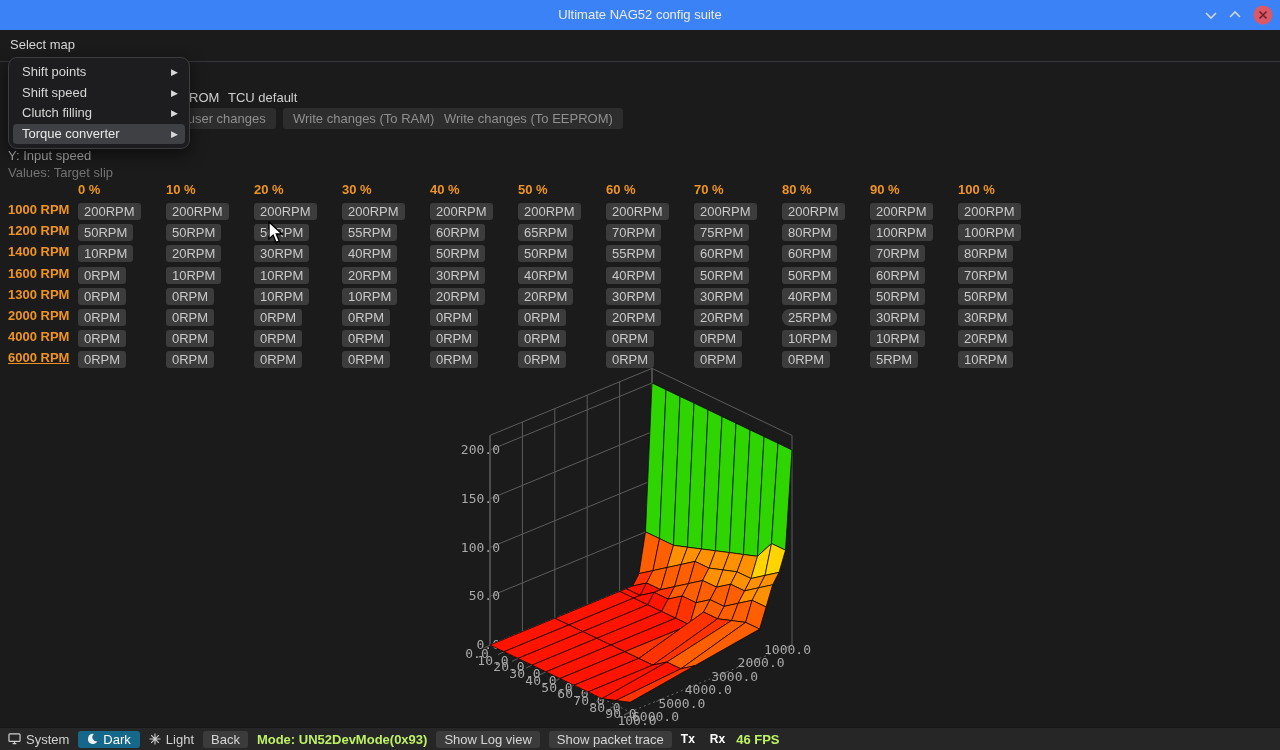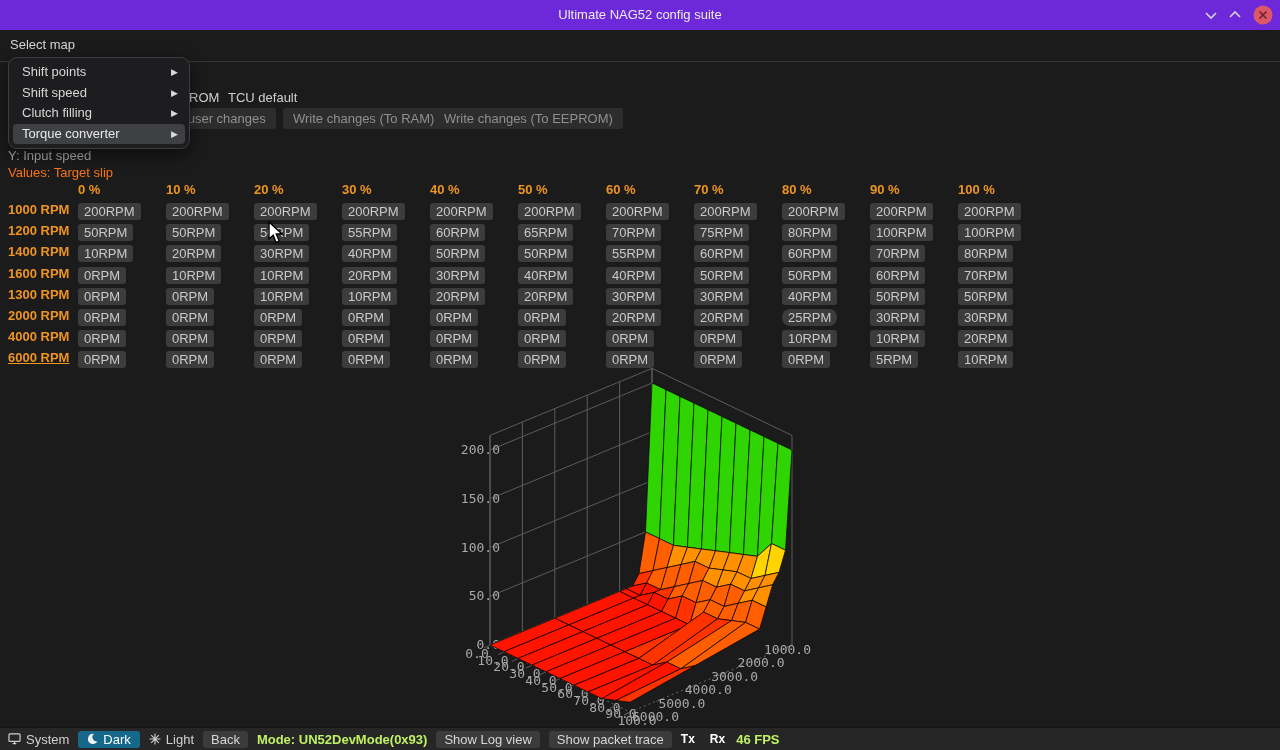--- a/index.html
+++ b/index.html
@@ -1,19 +1,19 @@
 <!DOCTYPE html>
 <html><head>
 <meta charset="utf-8">
 <style>
   html,body{margin:0;padding:0;background:#000;}
   #app{position:relative;width:1280px;height:750px;background:#1b1b1c;overflow:hidden;
        font-family:"Liberation Sans",sans-serif;font-size:13px;color:#d4d4d4;}
   
-  .titlebar{position:absolute;left:0;top:0;width:1280px;height:30px;background:#6d28d9;}
+  .titlebar{position:absolute;left:0;top:0;width:1280px;height:30px;background:#3b82f6;}
   .titlebar .title{position:absolute;left:0;right:0;top:0;height:30px;line-height:30px;text-align:center;color:#ececec;}
   .winbtn{position:absolute;top:4px;width:22px;height:22px;}
   
   .menubar{position:absolute;left:0;top:30px;width:1280px;height:31px;background:#1b1b1c;border-bottom:1px solid #35353a;}
   .menubar .mlabel{display:inline-block;padding:0 10px;line-height:30px;color:#d6d6d6;}
   
   .tab{position:absolute;top:90px;color:#cfcfcf;}
   .abtn{position:absolute;top:108px;height:21px;line-height:21px;padding:0 10px;background:#2d2d2e;
         border-radius:3px;color:#8f8f8f;}
   .infoline{position:absolute;left:8px;color:#a9a9a9;}
@@ -201,21 +201,21 @@
   </div>
 
   <span class="tab" style="left:163px">EEPROM</span>
   <span class="tab" style="left:228px">TCU default</span>
 
   <span class="abtn" style="left:143px">Undo user changes</span>
   <span class="abtn" style="left:283px">Write changes (To RAM)</span>
   <span class="abtn" style="left:434px">Write changes (To EEPROM)</span>
 
   <div class="infoline" style="top:148px;color:#a9a9a9">Y: Input speed</div>
-  <div class="infoline" style="top:165px;color:#f97316">Values: Target slip</div>
+  <div class="infoline" style="top:165px;color:#737373">Values: Target slip</div>
 
   <div id="slip-table">
       <span class="col-h" style="left: 78px; top: 0px;">0 %</span>
       <span class="col-h" style="left: 166px; top: 0px;">10 %</span>
       <span class="col-h" style="left: 254px; top: 0px;">20 %</span>
       <span class="col-h" style="left: 342px; top: 0px;">30 %</span>
       <span class="col-h" style="left: 430px; top: 0px;">40 %</span>
       <span class="col-h" style="left: 518px; top: 0px;">50 %</span>
       <span class="col-h" style="left: 606px; top: 0px;">60 %</span>
       <span class="col-h" style="left: 694px; top: 0px;">70 %</span>

